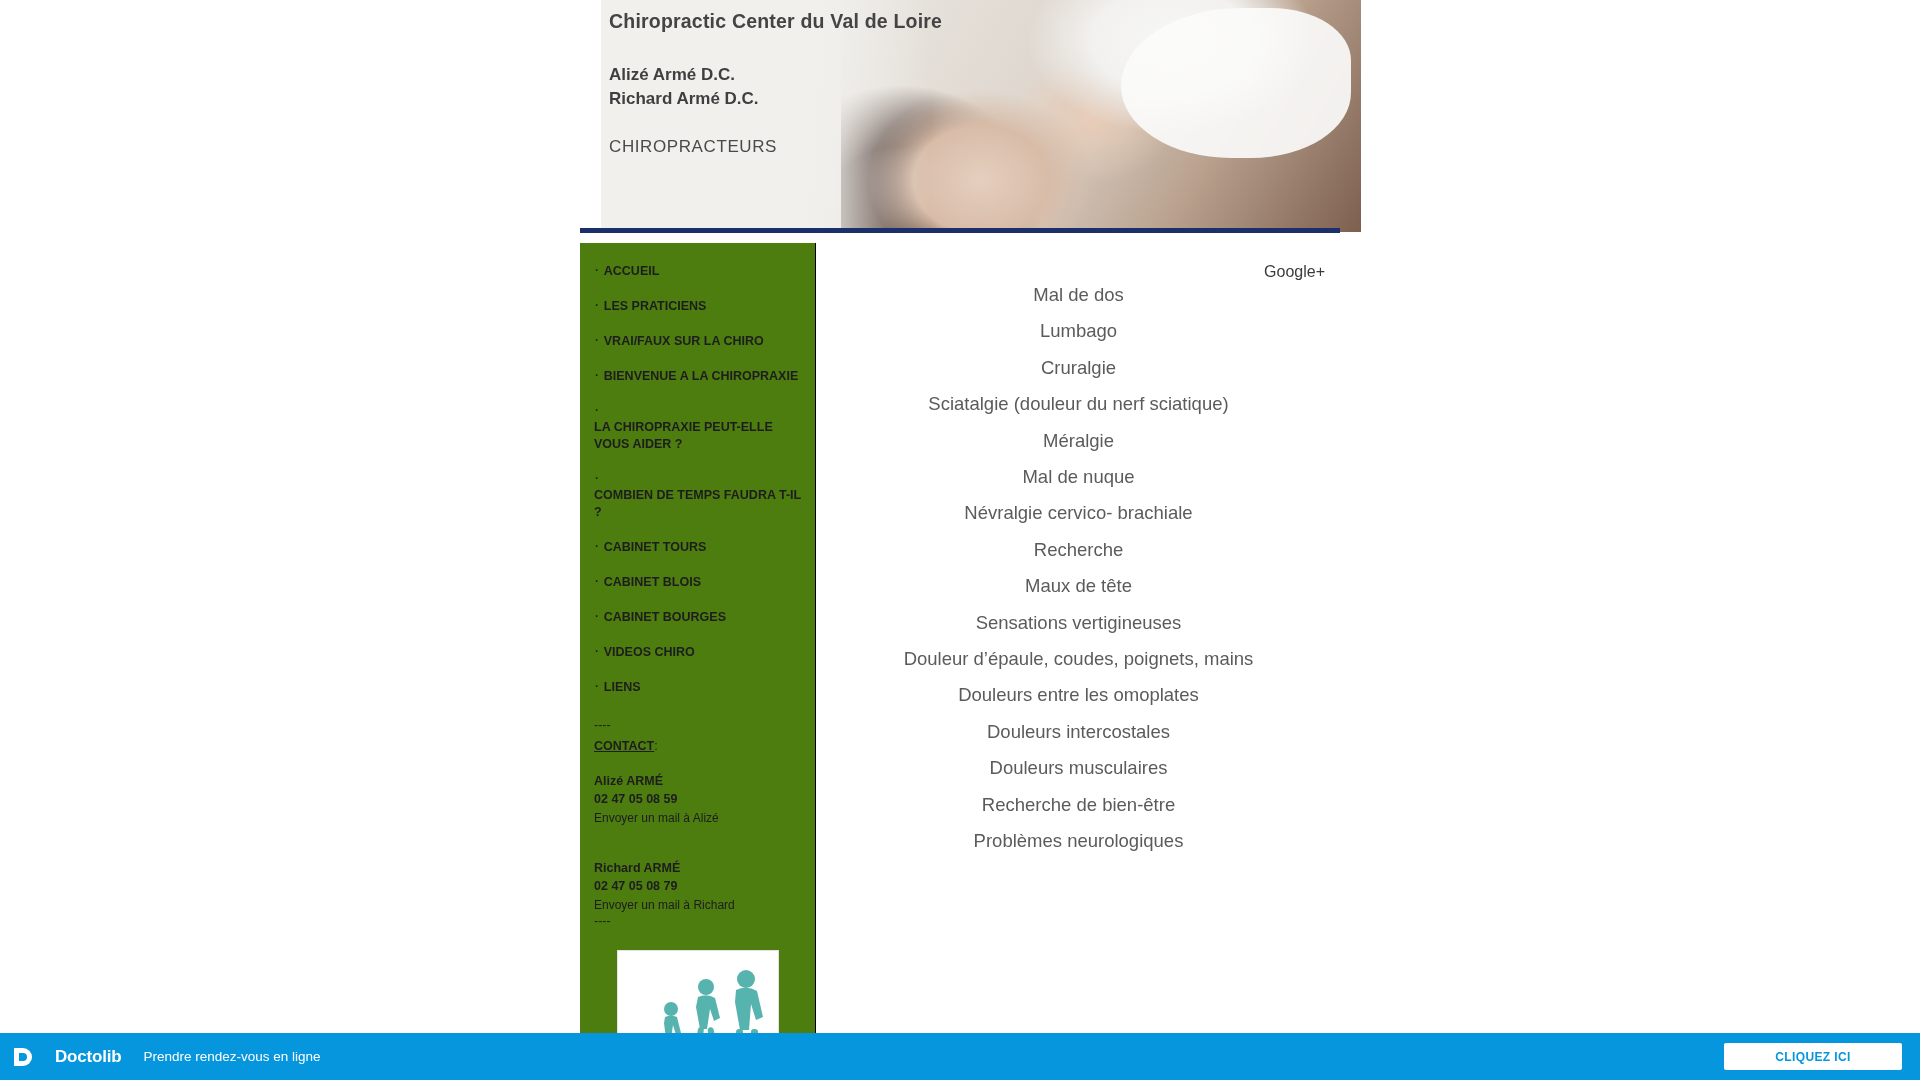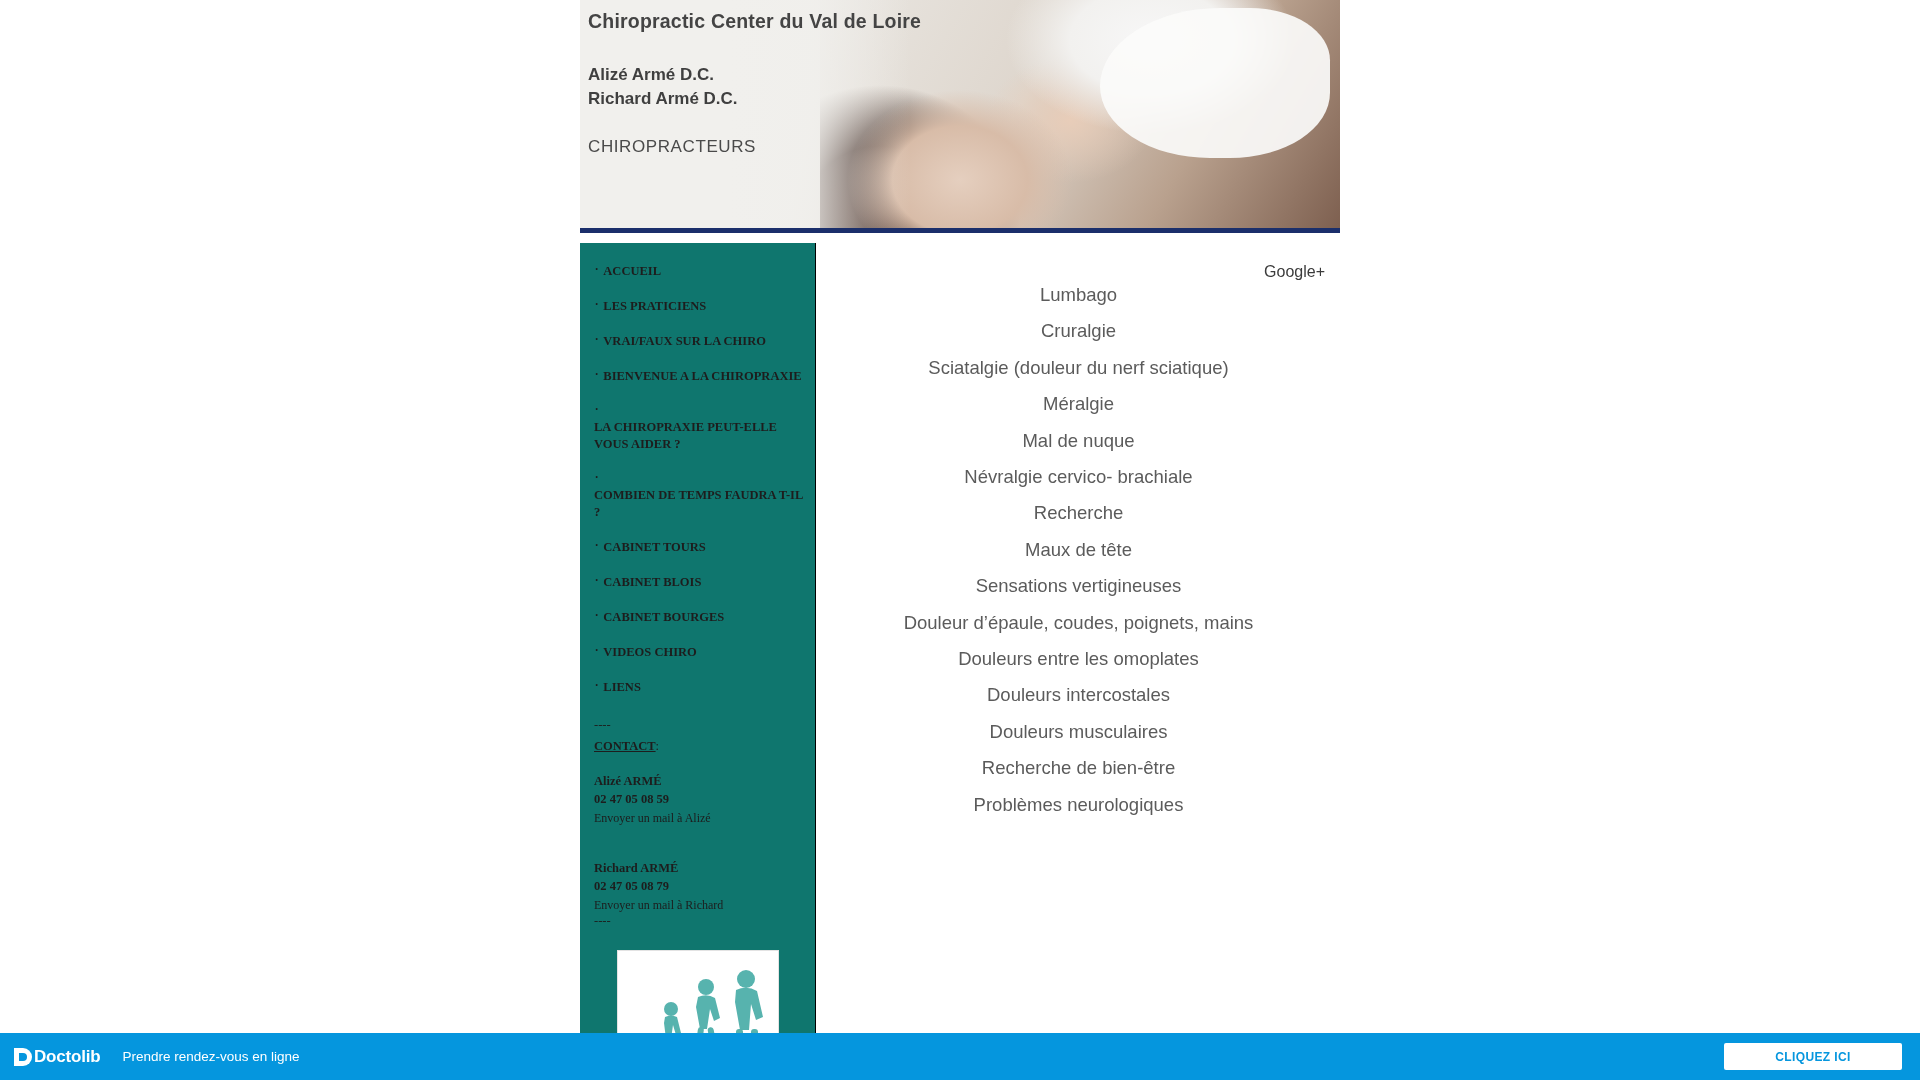--- a/index.html
+++ b/index.html
@@ -16,21 +16,21 @@
     position: relative;
     width: 1920px;
     height: 1080px;
     background: #ffffff;
     overflow: hidden;
   }
 
   
   .banner {
     position: absolute;
-    left: 580px;
+    left: 601px;
     top: 0;
     width: 760px;
     height: 232px;
     background: linear-gradient(105deg, #efeeeb 0%, #eceae6 32%, #d7cec5 48%, #b59e8c 62%, #8d7060 78%, #6a4f42 100%);
     overflow: hidden;
   }
   
   .banner .photo {
     position: absolute;
     right: 0;
@@ -99,23 +99,22 @@
     background: #1b2f6b;
   }
 
   
   .sidebar {
     position: absolute;
     left: 580px;
     top: 243px;
     width: 235px;
     bottom: 0;
-    background: #0f766e;
+    background: #4d7c0f;
     border-right: 4px solid #000000;
-    font-family: Liberation Serif, serif;
   }
   .content {
     position: absolute;
     left: 816px;
     top: 243px;
     width: 525px;
     bottom: 0;
     background: #ffffff;
   }
 
@@ -230,20 +229,21 @@
     height: 47px;
     background: #0596de;
     display: flex;
     align-items: center;
   }
   .dl-logo {
     display: flex;
     align-items: center;
     margin-left: 10px;
     height: 26px;
+    gap: 21px;
   }
   .dl-logo-text {
     font-size: 17px;
     font-weight: bold;
     color: #ffffff;
     letter-spacing: -.2px;
   }
   .dl-tagline {
     margin-left: 22px;
     font-size: 13.5px;
@@ -371,20 +371,21 @@
           <rect x="133" y="72" width="7" height="32" rx="3"></rect>
         </g>
       </svg>
       <div class="caption">Chiropractic Center</div>
     </div>
   </div>
 
   <div class="content">
     <div class="gplus">Google+</div>
     <ul class="symptom-list">
+      <li>Mal de dos</li>
       <li>Lumbago</li>
       <li>Cruralgie</li>
       <li>Sciatalgie (douleur du nerf sciatique)</li>
       <li>Méralgie</li>
       <li>Mal de nuque</li>
       <li>Névralgie cervico- brachiale</li>
       <li>Recherche</li>
       <li>Maux de tête</li>
       <li>Sensations vertigineuses</li>
       <li>Douleur d’épaule, coudes, poignets, mains</li>

